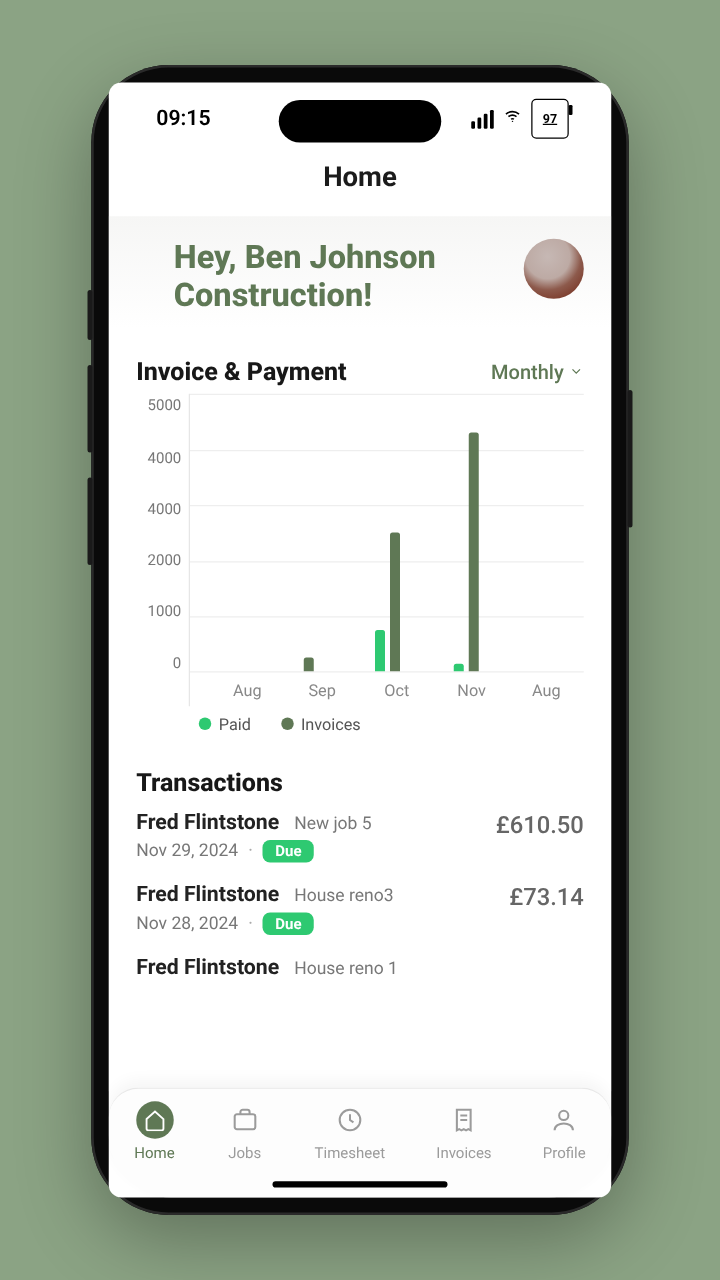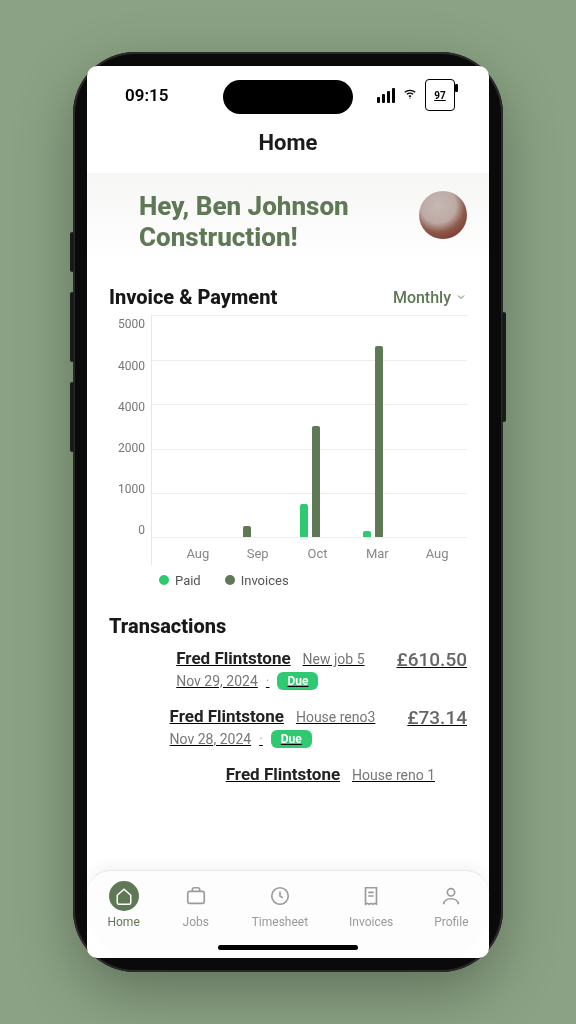--- a/index.html
+++ b/index.html
@@ -133,21 +133,21 @@
   .x-labels {
     position:absolute; left:16px; right:0; bottom:4px;
     display:flex; font-size:13px; color:#888;
   }
   .x-labels span { flex:1; text-align:center; }
   .legend { display:flex; gap:24px; padding:8px 0 0 50px; font-size:13px; color:#555; align-items:center; }
   .dot { width:10px; height:10px; border-radius:50%; display:inline-block; margin-right:6px; }
   .dot.paid{background:#2ec971}.dot.inv{background:#5f7855}
   .tx-title { font-size:20px; font-weight:800; margin-top:26px; color:#181818;}
   .tx-list { margin-top:10px; display:flex; flex-direction:column; gap:16px; }
-  .tx { display:flex; justify-content:flex-end; align-items:flex-start;text-decoration:underline; }
+  .tx { display:flex; justify-content:space-between; align-items:flex-start; }
   .tx-left { display:flex; flex-direction:column; gap:4px; }
   .tx-row1 { display:flex; align-items:baseline; gap:12px; }
   .tx-name { font-size:17px; font-weight:700; color:#222; }
   .tx-job { font-size:14px; color:#777; }
   .tx-row2 { display:flex; align-items:center; gap:8px; font-size:14px; color:#777;}
   .badge { background:#2ec971; color:#fff; font-size:12px; font-weight:700; padding:2px 10px; border-radius:6px;}
   .tx-amt { font-size:19px; color:#666; font-weight:500;margin-left:32px;}
   .sepdot{color:#aaa}
   .bottom-nav {
     position:absolute; left:0; right:0; bottom:0;
@@ -252,21 +252,21 @@
               <div class="col">
                 <div class="bar paid" style="height: 6.66px;"></div>
                 <div class="bar inv" style="height: 190.92px;"></div>
               </div>
               <div class="col"></div>
             </div>
           <div class="x-labels" id="x-labels">
               <span>Aug</span>
               <span>Sep</span>
               <span>Oct</span>
-              <span>Mar</span>
+              <span>Nov</span>
               <span>Aug</span>
             </div>
         </div>
       </div>
       <div class="legend">
         <span><span class="dot paid"></span><span>Paid</span></span>
         <span><span class="dot inv"></span><span>Invoices</span></span>
       </div>
 
       <div class="tx-title">Transactions</div>

